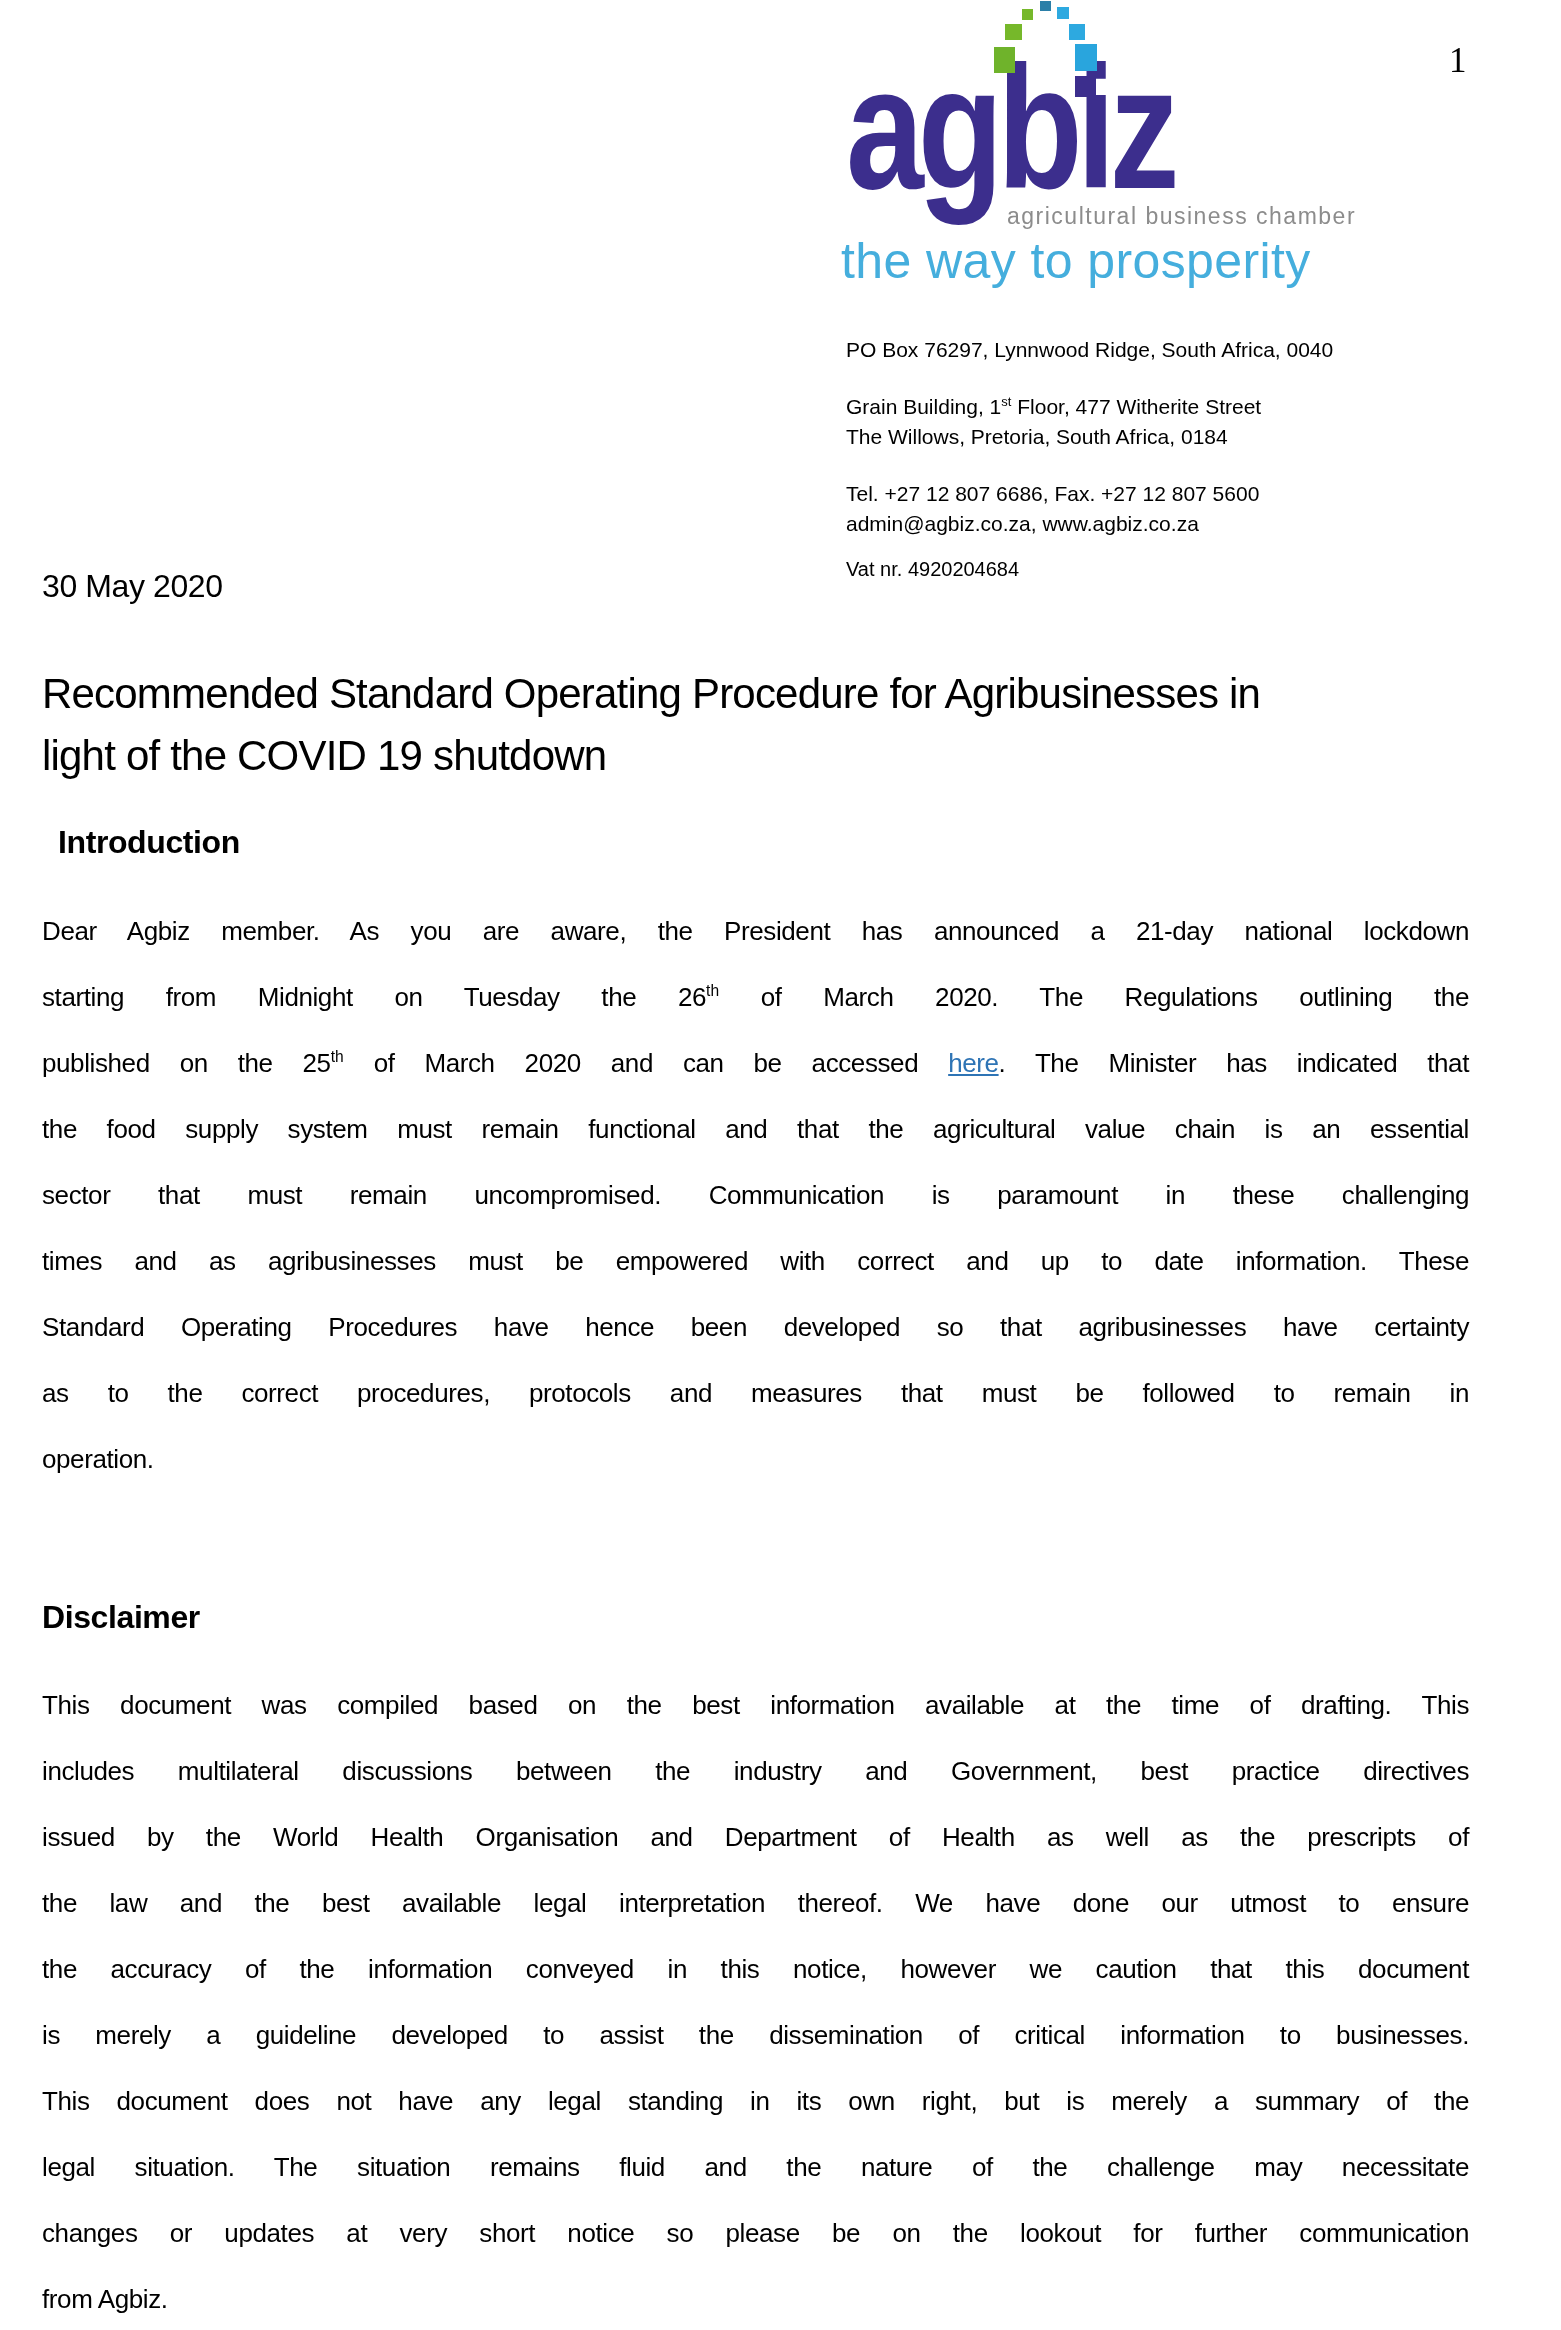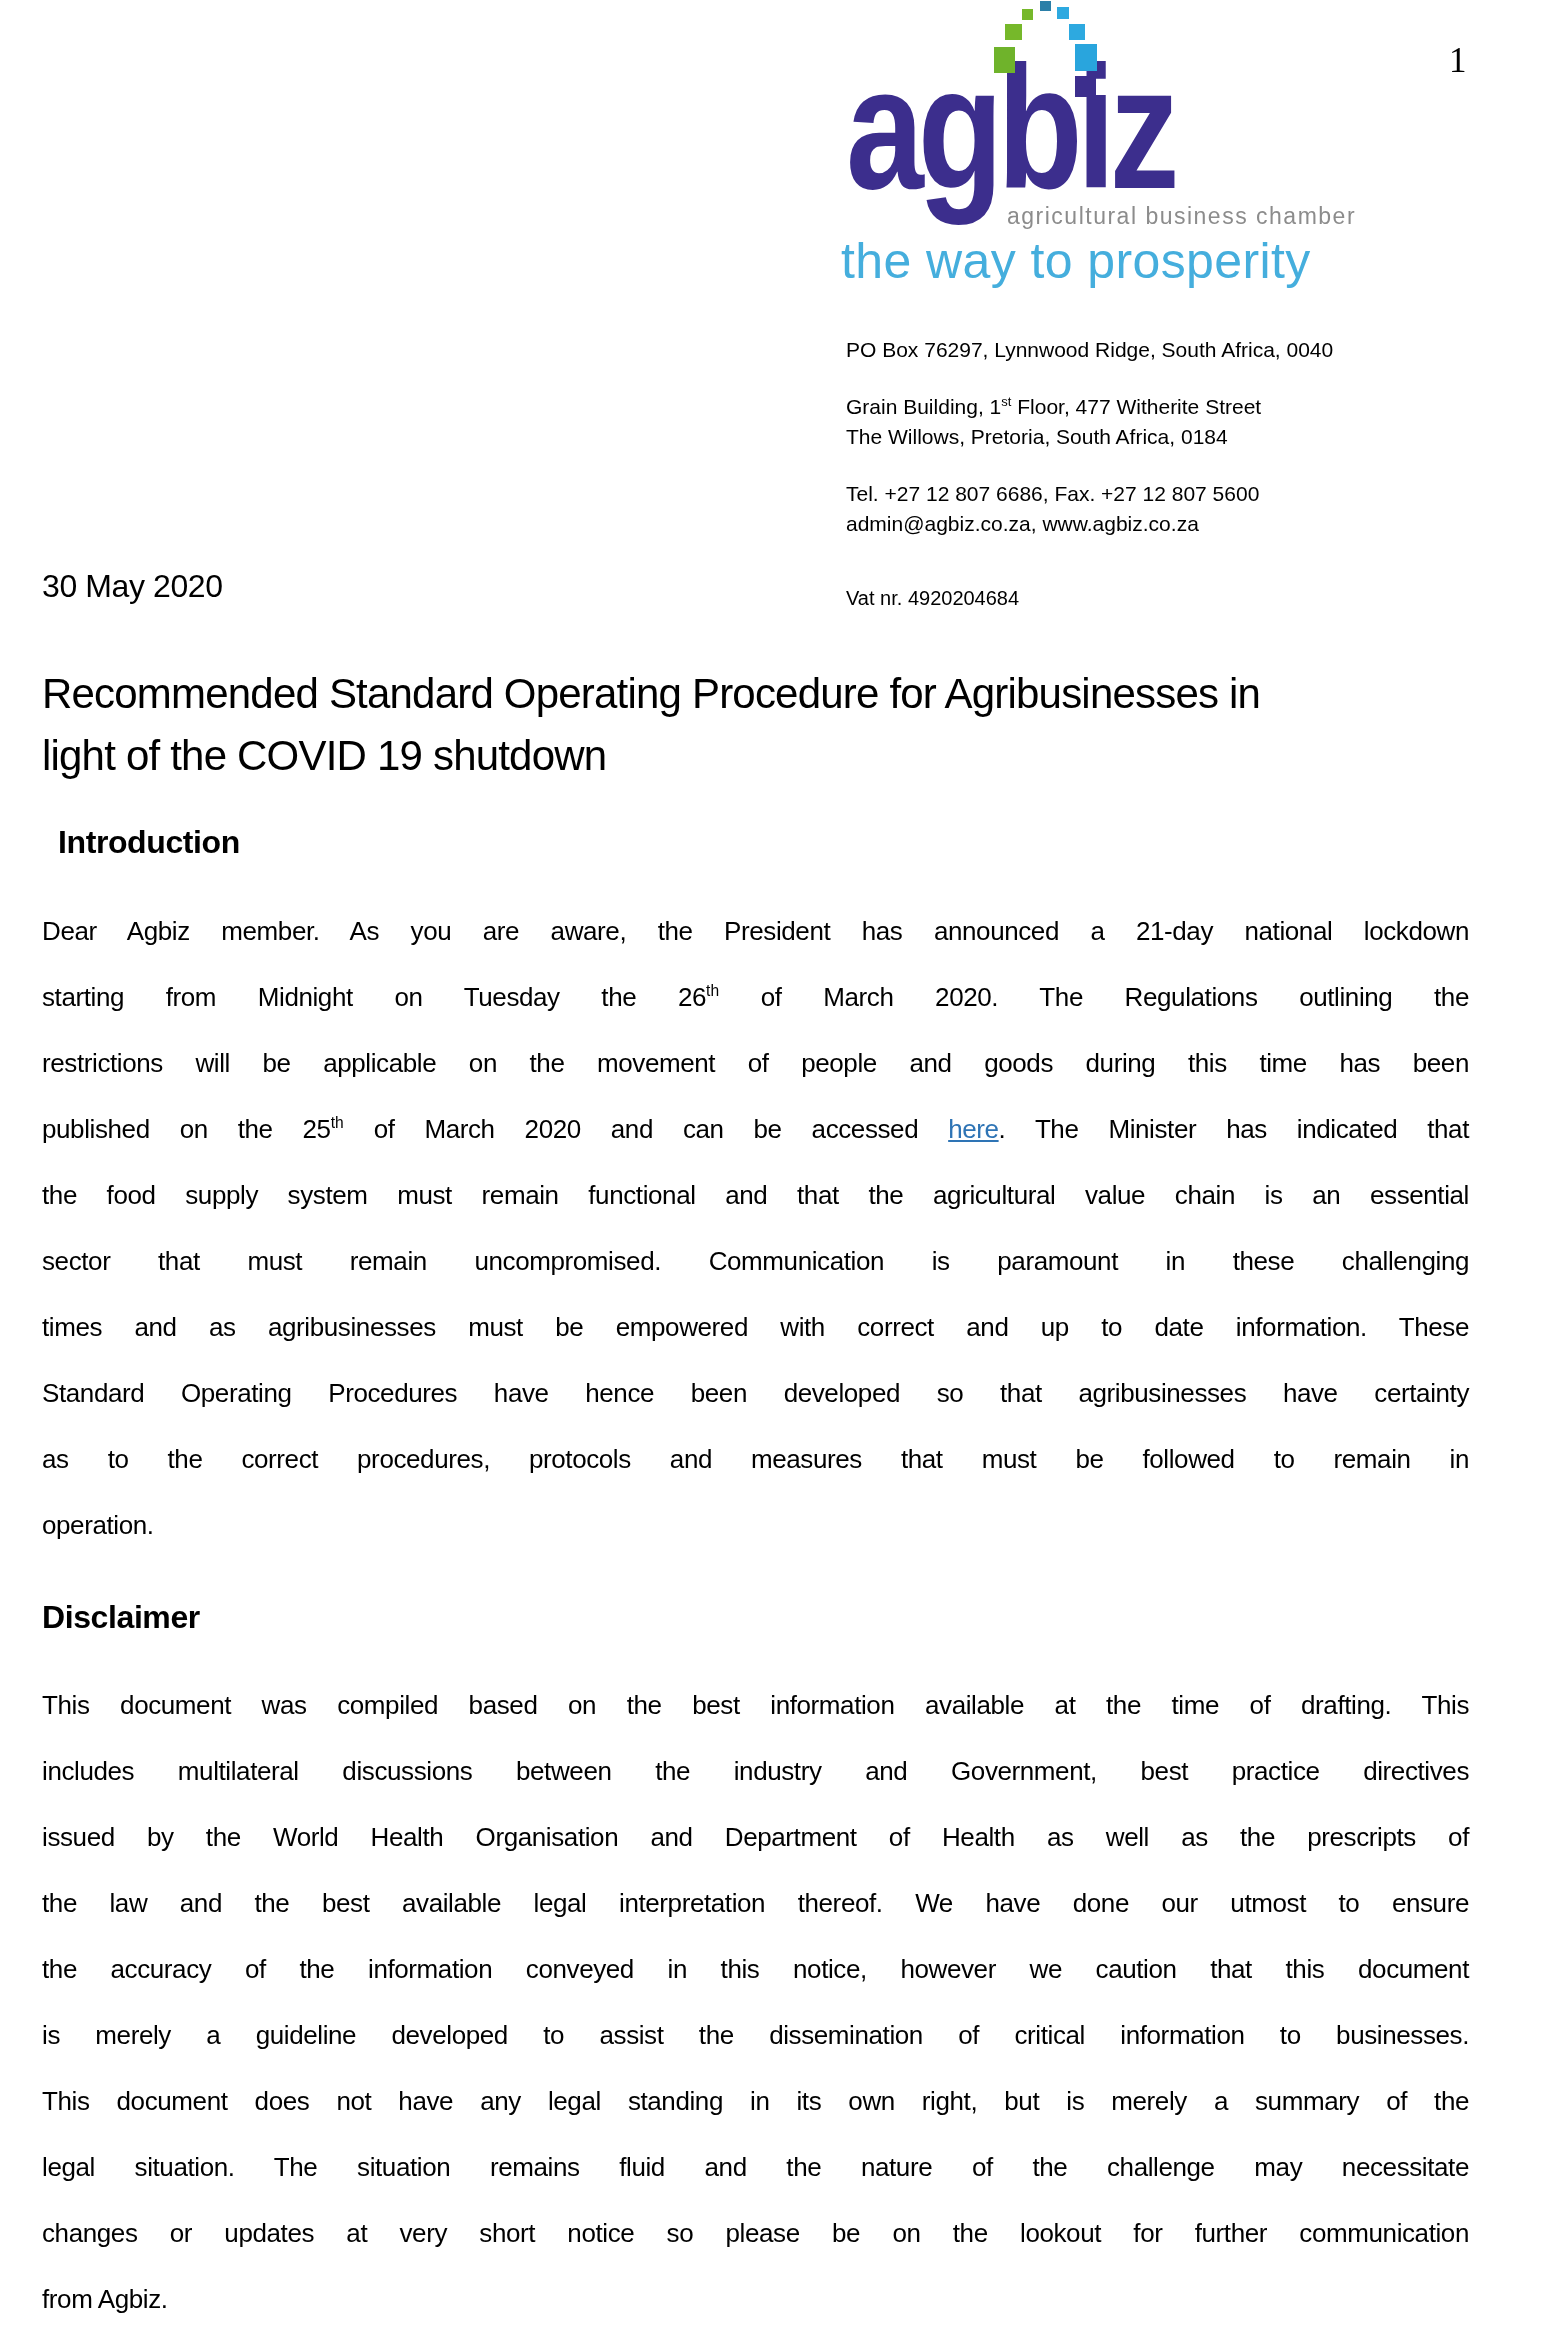--- a/index.html
+++ b/index.html
@@ -38,21 +38,21 @@
   .tagline-bottom {
     left:841px; top:236px; font-size:50px; line-height:1;
     letter-spacing:0.4px; color:#45aedd; z-index:3; white-space:nowrap;
   }
 
   
   .address {
     left:846px; top:335px; width:669px; font-size:21px; line-height:30px;
   }
   .addr-gap { margin-top:27px; }
-  .address .vat { font-size:20px; margin-top:44px; }
+  .address .vat { font-size:20px; margin-top:15px; }
   .address sup { font-size:0.62em; line-height:0; }
 
   
   .doc-date {
     left:42px; top:570px; font-size:32px; line-height:1; letter-spacing:-0.4px;
   }
 
   
   .doc-title {
     left:42px; top:663px; width:1482px; font-size:42px; font-weight:normal;
@@ -111,21 +111,20 @@
 
 <div class="abs doc-title">
   <div>Recommended Standard Operating Procedure for Agribusinesses in</div>
   <div>light of the COVID 19 shutdown</div>
 </div>
 
 <div class="abs section-heading h-intro">Introduction</div>
 <div class="abs para p-intro">
     <div class="bline"><span>Dear Agbiz member. As you are aware, the President has announced a 21-day national lockdown</span></div>
     <div class="bline"><span>starting from Midnight on Tuesday the 26</span><sup>th</sup><span> of March 2020. The Regulations outlining the</span></div>
-    <div class="bline"><span>restrictions will be applicable on the movement of people and goods during this time has been</span></div>
     <div class="bline"><span>published on the 25</span><sup>th</sup><span> of March 2020 and can be accessed </span><a href="#">here</a><span>. The Minister has indicated that</span></div>
     <div class="bline"><span>the food supply system must remain functional and that the agricultural value chain is an essential</span></div>
     <div class="bline"><span>sector that must remain uncompromised. Communication is paramount in these challenging</span></div>
     <div class="bline"><span>times and as agribusinesses must be empowered with correct and up to date information. These</span></div>
     <div class="bline"><span>Standard Operating Procedures have hence been developed so that agribusinesses have certainty</span></div>
     <div class="bline"><span>as to the correct procedures, protocols and measures that must be followed to remain in</span></div>
     <div class="bline lastline"><span>operation.</span></div>
   </div>
 
 <div class="abs section-heading h-disclaimer">Disclaimer</div>

